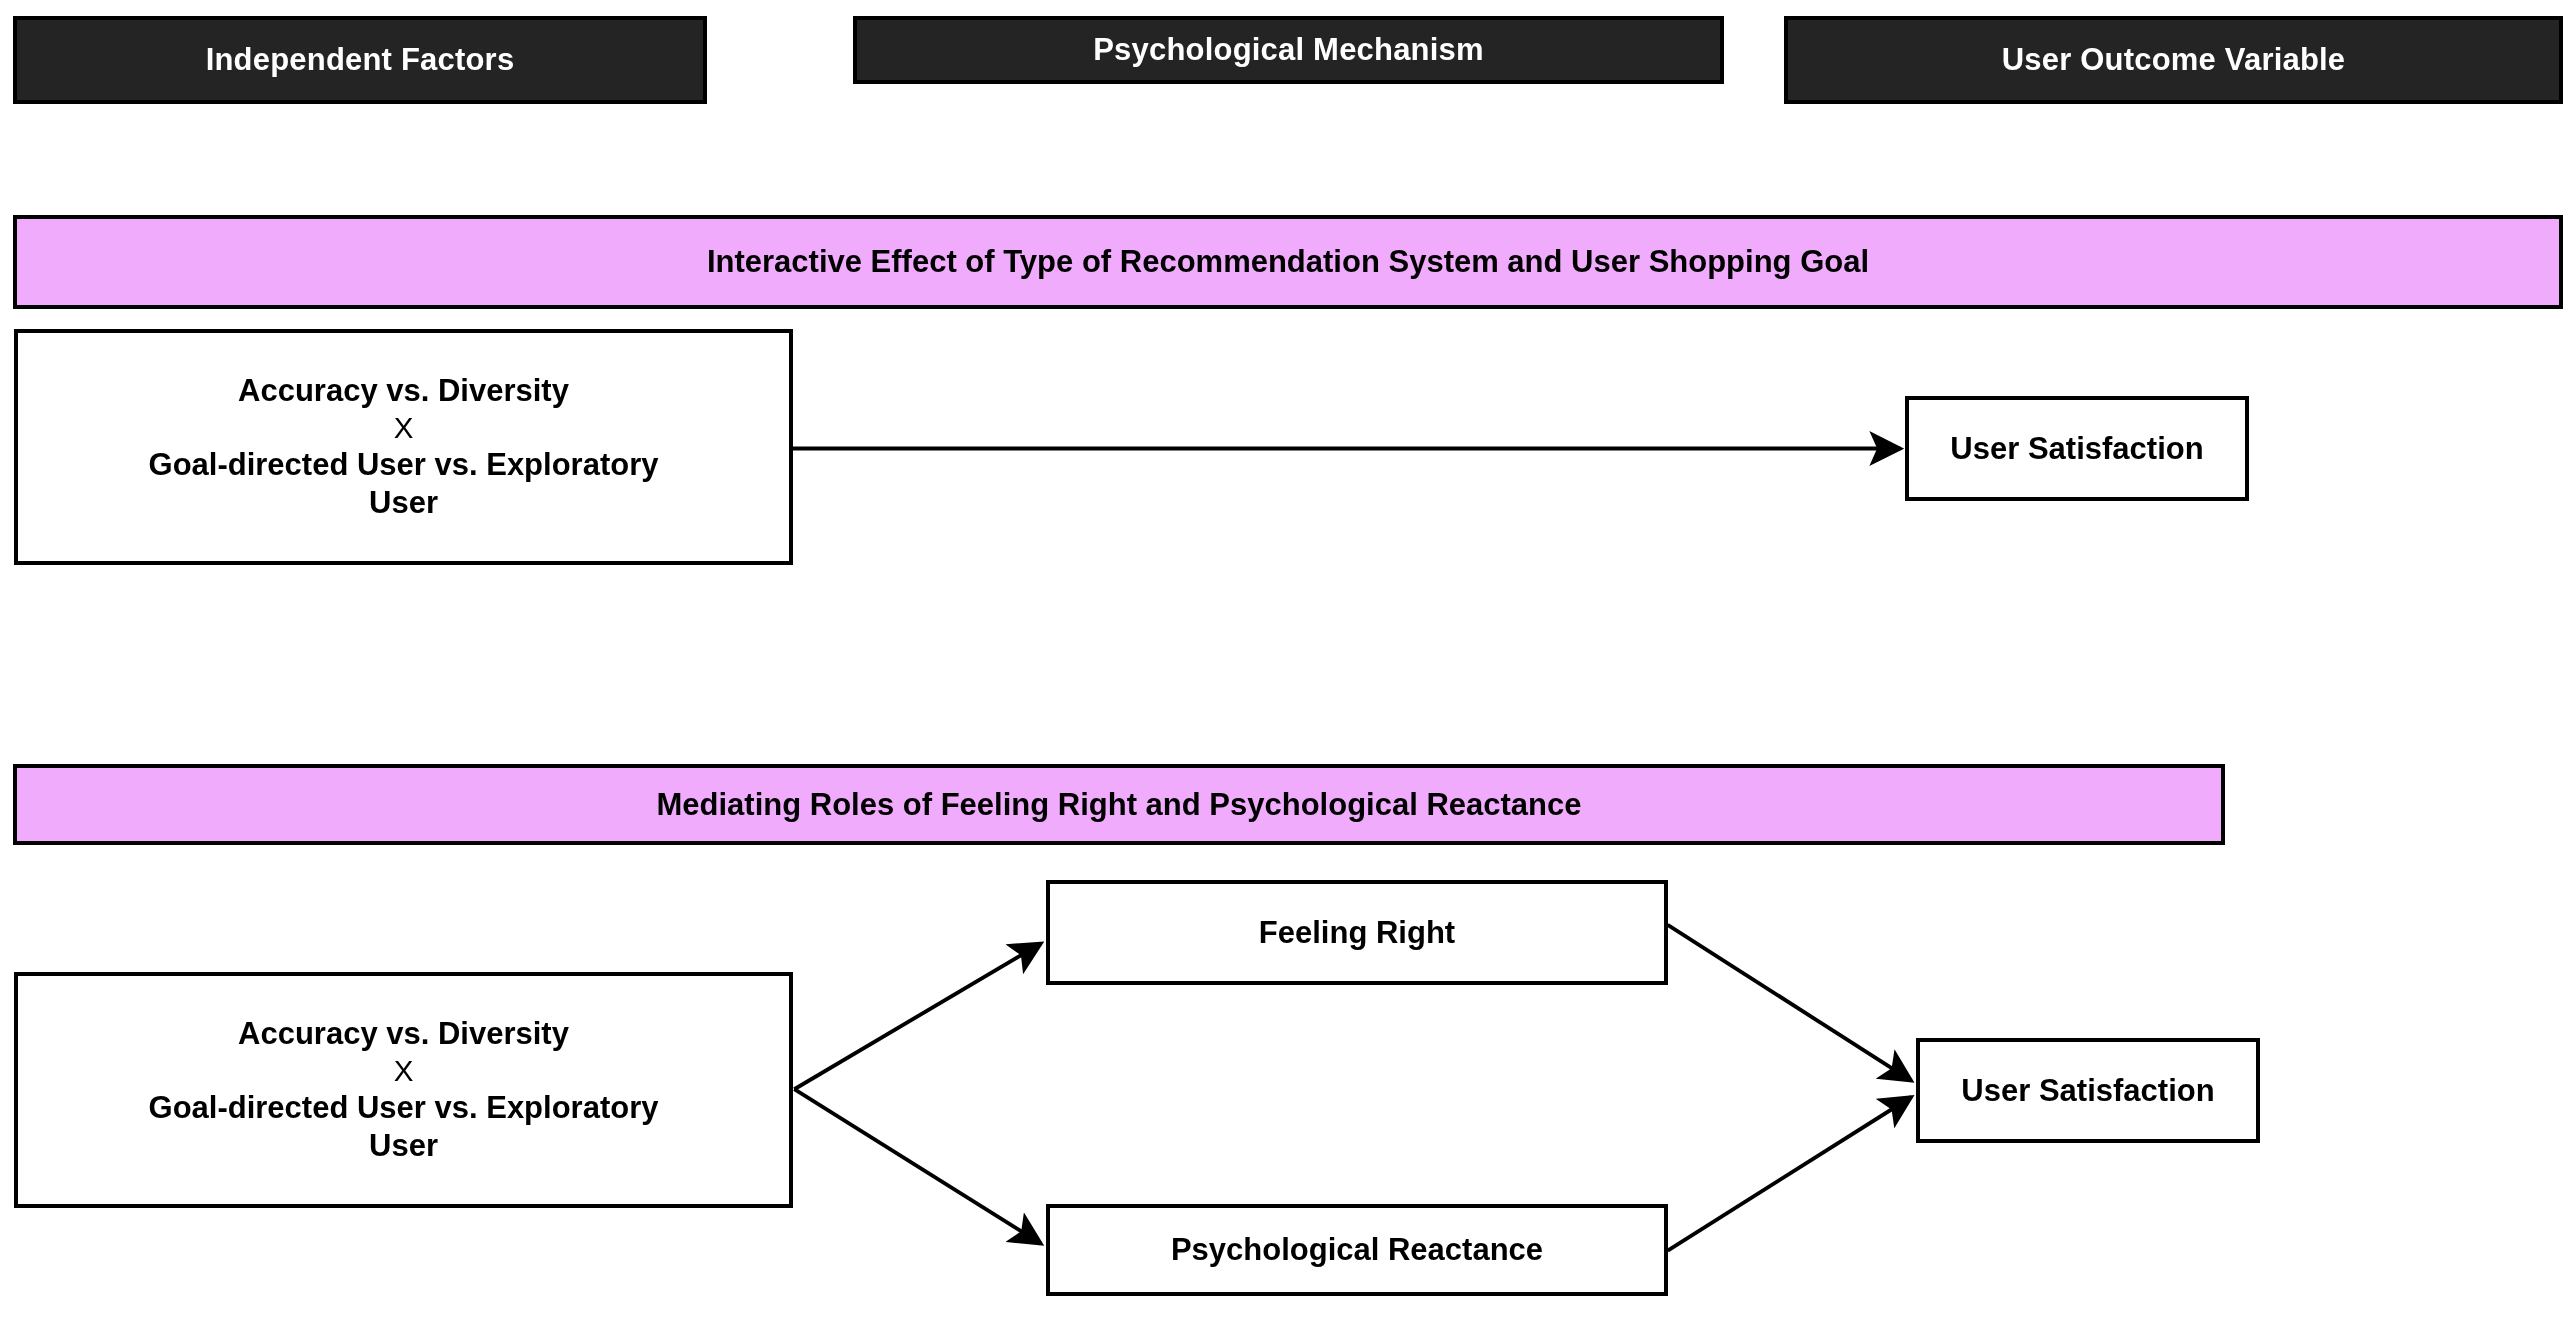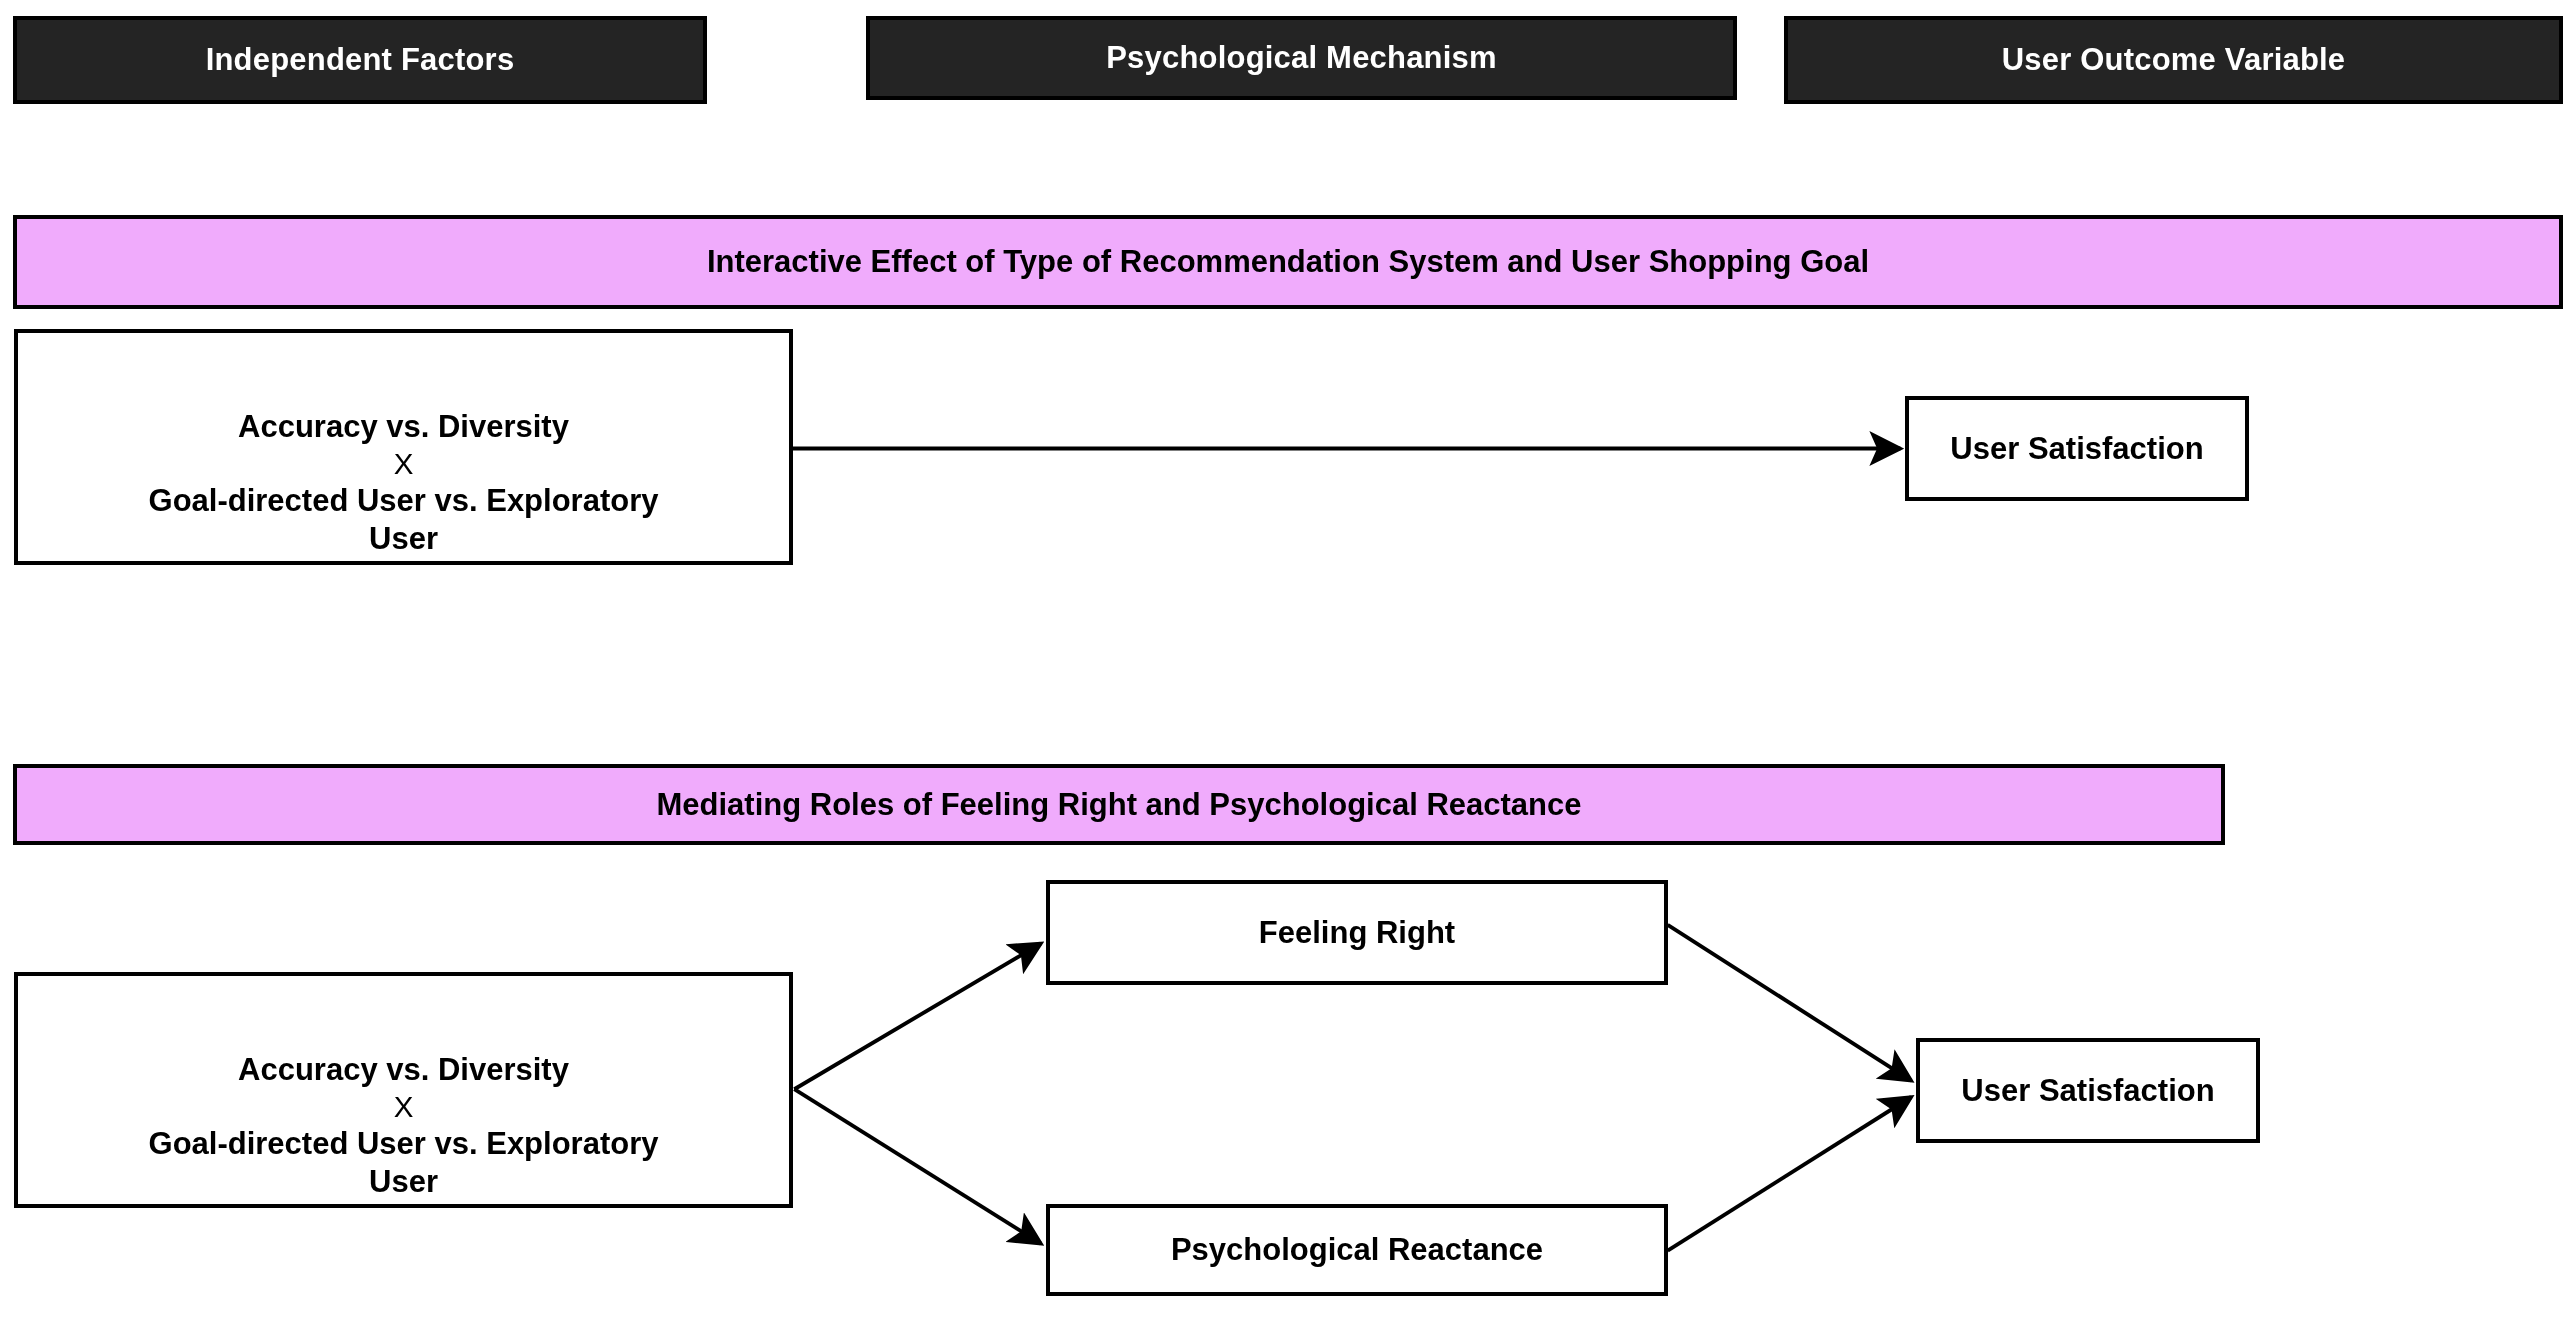--- a/index.html
+++ b/index.html
@@ -56,21 +56,20 @@
     justify-content: center;
     text-align: center;
     color: #000000;
     font-weight: bold;
     font-size: 31px;
     line-height: 1.22;
     padding: 3.1px 7.8px;
   }
   .node.multiline {
     flex-direction: column;
-    justify-content: flex-end;
   }
   .node .ln { display: block; width: 100%; }
   .node .ln.op { font-weight: normal; font-size: 29.5px; }
 
   
   #arrows {
     position: absolute;
     left: 0;
     top: 0;
     width: 2576px;
@@ -80,21 +79,21 @@
 </style>
 </head>
 <body>
 
 <div id="canvas">
 
   <div class="col-header" style="left:13px; top:16.3px; width:694px; height:88px;">
     <span>Independent Factors</span>
   </div>
 
-  <div class="col-header" style="left:853px; top:16.3px; width:871px; height:84px;margin-left:13px;">
+  <div class="col-header" style="left:853px; top:16.3px; width:871px; height:68px;">
     <span>Psychological Mechanism</span>
   </div>
 
   <div class="col-header" style="left:1784px; top:16.3px; width:779px; height:88px;">
     <span>User Outcome Variable</span>
   </div>
 
   <div class="band" style="left:13px; top:215px; width:2550px; height:94px;">
     <span>Interactive Effect of Type of Recommendation System and User Shopping Goal</span>
   </div>

